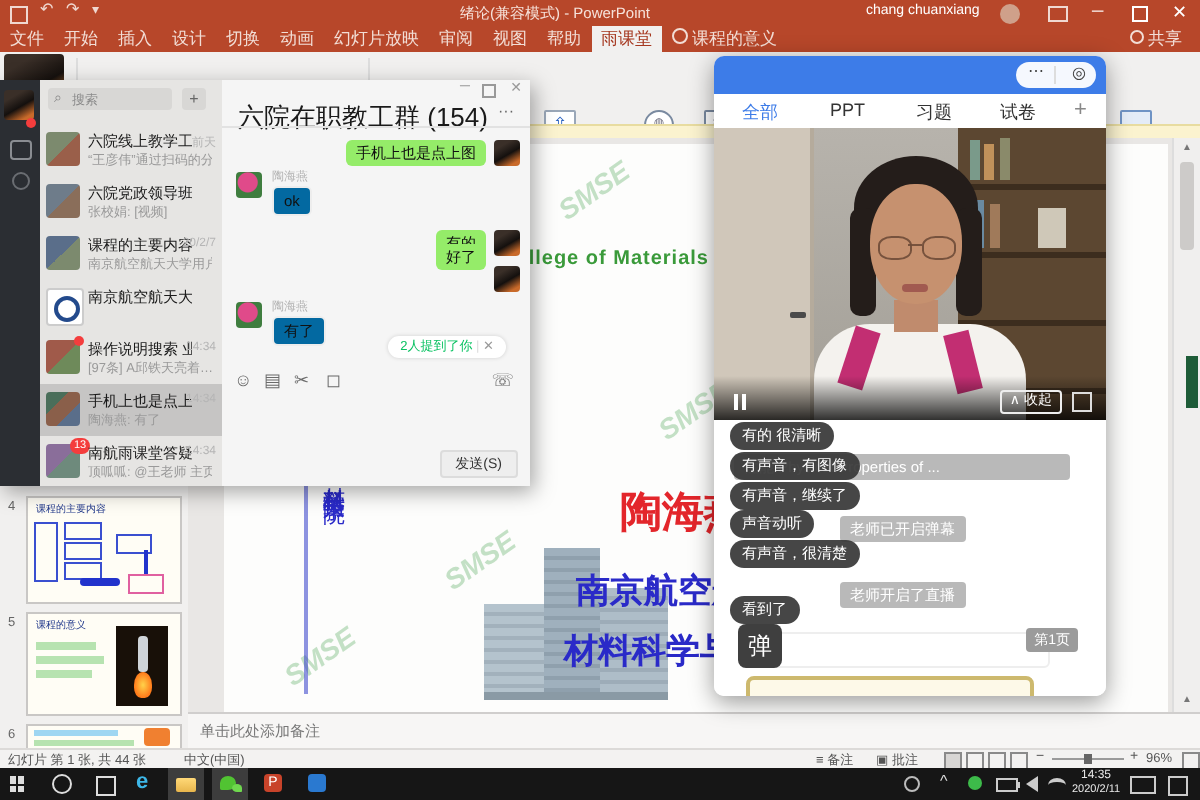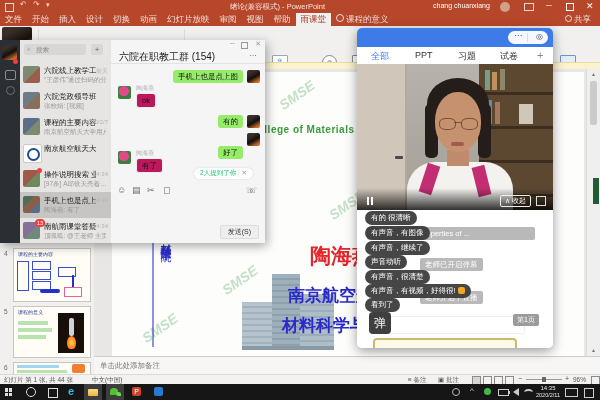--- a/index.html
+++ b/index.html
@@ -12,21 +12,21 @@
 .ptab.active{background:#f1f0ef;color:#a5371f}
 .ricon{position:absolute;top:29px;border:1px solid #9aa7b8;background:#fff;border-radius:1px}
 .rlab{position:absolute;font-size:6px;color:#555;white-space:nowrap}
 
 .citem{position:absolute;left:0;width:91px;height:26px}
 .cav{position:absolute;left:3px;top:4px;width:17px;height:17px;border-radius:2px}
 .ctitle{position:absolute;left:24px;top:4px;font-size:7.5px;color:#1a1a1a;width:52px;overflow:hidden;white-space:nowrap}
 .csub{position:absolute;left:24px;top:14px;font-size:6.5px;color:#9a9a9a;width:62px;overflow:hidden;white-space:nowrap}
 .ctime{position:absolute;right:3px;top:5px;font-size:6px;color:#b5b5b5}
 .bub{position:absolute;font-size:7.5px;line-height:11px;padding:1px 5px;border-radius:3px;color:#111;white-space:nowrap}
-.gb{background:#95ec69}.wb{background:#be185d;border:1px solid #ededed}
+.gb{background:#95ec69}.wb{background:#0369a1;border:1px solid #ededed}
 .mav{position:absolute;width:13px;height:13px;border-radius:2px}
 .mname{position:absolute;font-size:6px;color:#b2b2b2;white-space:nowrap}
 .wtool{font-size:9px;color:#6b6b6b}
 
 .dm{position:absolute;background:rgba(56,56,56,.93);color:#fff;font-size:7.5px;line-height:12px;padding:1px 6px;border-radius:8px;white-space:nowrap;z-index:3}
 .sysm{position:absolute;background:#b9b9b9;color:#fff;font-size:7.5px;line-height:13px;padding:0 5px;border-radius:2px;white-space:nowrap;overflow:hidden;z-index:2}
 .rctab{font-size:9px;color:#333;white-space:nowrap}
 
 .sicon{display:inline-block;width:7px;height:7px;border:1px solid #8a8a8a;vertical-align:middle}
 .tseg{font-size:6.5px;color:#e8e8e8}
@@ -243,35 +243,35 @@
         <div class="ctitle">南航雨课堂答疑解惑群</div>
         <div class="csub">顶呱呱: @王老师 主页…</div>
         <div class="ctime">14:34</div>
       </div>
     </div>
 
     <div class="abs" style="left:111px;top:0;width:154px;height:203px;background:#f5f5f5">
       <span class="abs" style="right:30px;top:0;font-size:7px;color:#999">─</span>
       <span class="abs" style="right:17px;top:2px;width:5px;height:5px;border:1px solid #999"></span>
       <span class="abs" style="right:4px;top:0;font-size:7px;color:#999">✕</span>
-      <div class="abs nw" style="left:8px;top:10px;font-size:10px;color:#1a1a1a">六院在职教工群 (154)</div>
+      <div class="abs nw" style="left:8px;top:10px;font-size:13px;color:#1a1a1a">六院在职教工群 (154)</div>
       <span class="abs" style="right:8px;top:11px;font-size:8px;color:#666">···</span>
       <div class="abs" style="left:0;top:23px;width:154px;height:1px;background:#e2e2e2"></div>
 
       <div class="bub gb" style="right:22px;top:30px">手机上也是点上图</div>
       <div class="mav" style="right:5px;top:30px;background:linear-gradient(150deg,#3a2f28 25%,#14100e 55%,#c96a2a 85%)"></div>
 
       <div class="mav" style="left:7px;top:46px;background:radial-gradient(circle at 45% 40%,#e04a8a 0 45%,#3f7d3f 50%)"></div>
       <div class="mname" style="left:25px;top:44px">陶海燕</div>
       <div class="bub wb" style="left:25px;top:53px">ok</div>
 
       <div class="bub gb" style="right:22px;top:75px">有的</div>
       <div class="mav" style="right:5px;top:75px;background:linear-gradient(150deg,#3a2f28 25%,#14100e 55%,#c96a2a 85%)"></div>
 
-      <div class="bub gb" style="right:22px;top:106px">好了</div>
+      <div class="bub gb" style="right:22px;top:82px">好了</div>
       <div class="mav" style="right:5px;top:93px;background:linear-gradient(150deg,#3a2f28 25%,#14100e 55%,#c96a2a 85%)"></div>
 
       <div class="mav" style="left:7px;top:111px;background:radial-gradient(circle at 45% 40%,#e04a8a 0 45%,#3f7d3f 50%)"></div>
       <div class="mname" style="left:25px;top:109px">陶海燕</div>
       <div class="bub wb" style="left:25px;top:118px">有了</div>
 
       <div class="abs nw" style="right:12px;top:128px;background:#fff;border-radius:7px;padding:1px 6px;font-size:6.5px;box-shadow:0 0 2px rgba(0,0,0,.15)"><span style="color:#07c160">2人提到了你</span><span style="color:#ddd"> | </span><span style="color:#999">✕</span></div>
 
       <div class="abs" style="left:0;top:145px;width:154px;height:13px">
         <span class="wtool abs" style="left:6px;top:0">☺</span>
@@ -339,21 +339,20 @@
 
     <div class="abs" style="left:0;top:182px;width:196px;height:138px;background:#fff">
       <div class="sysm" style="left:10px;top:17px;width:158px">性能 Physical Properties of ...</div>
       <div class="sysm" style="left:63px;top:48px">老师已开启弹幕</div>
       <div class="sysm" style="left:63px;top:81px">老师开启了直播</div>
       <div class="dm" style="left:8px;top:1px">有的 很清晰</div>
       <div class="dm" style="left:8px;top:16px">有声音，有图像</div>
       <div class="dm" style="left:8px;top:31px">有声音，继续了</div>
       <div class="dm" style="left:8px;top:45px">声音动听</div>
       <div class="dm" style="left:8px;top:60px">有声音，很清楚</div>
-      <div class="dm" style="left:8px;top:74px"><span>有声音，有视频，好得很!</span> <span style="display:inline-block;width:7px;height:7px;background:#f5a623;border-radius:2px;vertical-align:-1px"></span></div>
       <div class="dm" style="left:8px;top:88px">看到了</div>
       <div class="abs" style="left:12px;top:102px;width:22px;height:22px;background:#3f3f3f;border-radius:4px;color:#fff;font-size:12px;text-align:center;line-height:22px;z-index:4">弹</div>
       <div class="abs" style="left:16px;top:106px;width:150px;height:16px;background:#fff;border:1px solid #eee;border-radius:3px;z-index:3"></div>
       <div class="abs nw" style="right:14px;top:104px;background:#9b9b9b;border-radius:2px;color:#fff;font-size:7px;padding:1px 4px;z-index:4">第1页</div>
       <div class="abs" style="left:16px;top:128px;width:140px;height:12px;border:2px solid #cdb96e;border-radius:4px;background:#fdf9e8"></div>
     </div>
   </div>
 
   <div class="abs" style="left:0;top:384px;width:600px;height:16px;background:#161616;z-index:30">
     <div class="abs" style="left:5px;top:4px;width:8px;height:8px;display:grid;grid-template-columns:3px 3px;grid-gap:1px">

